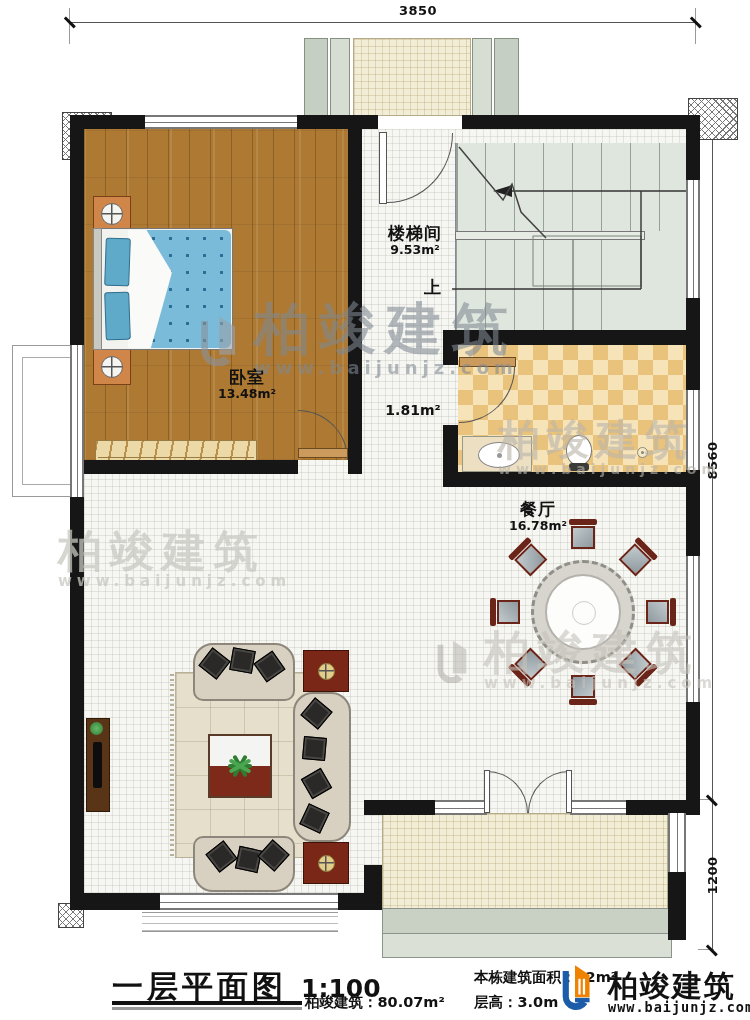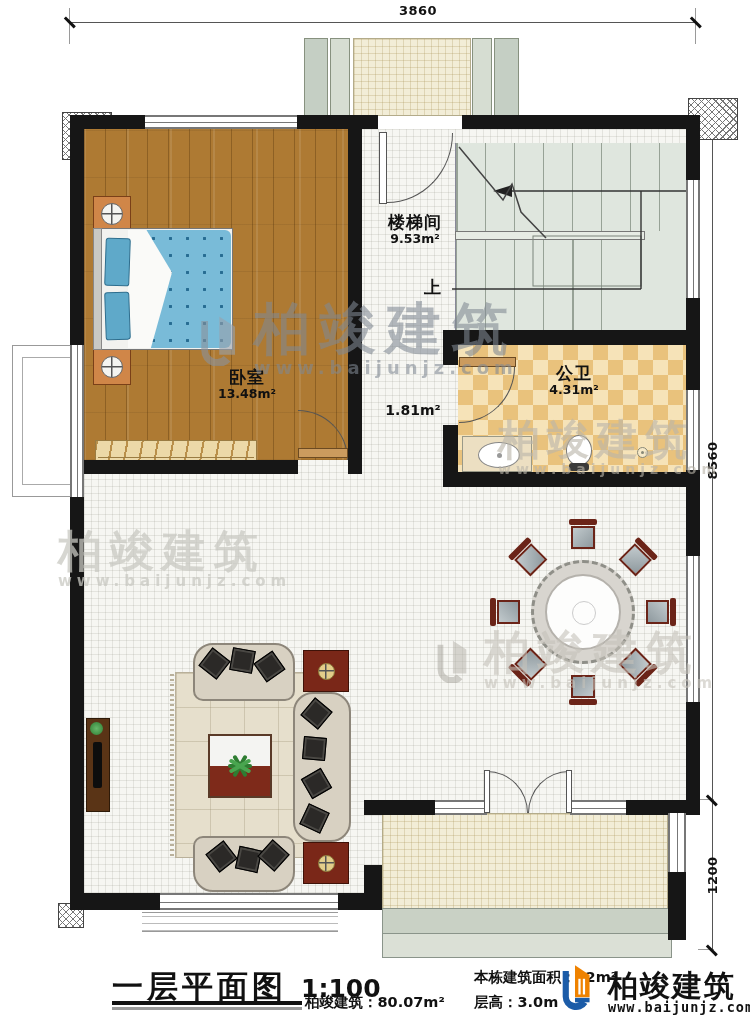--- a/index.html
+++ b/index.html
@@ -130,21 +130,21 @@
 </head>
 <body>
 
 <div id="page">
 
   <div class="abs dimline" style="left:70px;top:22px;width:626px;height:1px;"></div>
   <div class="abs ext" style="left:69px;top:8px;width:1px;height:36px;"></div>
   <div class="abs ext" style="left:695px;top:8px;width:1px;height:36px;"></div>
   <div class="tick" style="left:63px;top:21px;"></div>
   <div class="tick" style="left:689px;top:21px;"></div>
-  <div class="abs dim-text" style="left:388px;top:3px;width:60px;text-align:center;">3860</div>
+  <div class="abs dim-text" style="left:388px;top:3px;width:60px;text-align:center;">3850</div>
 
   <div class="abs dimline" style="left:712px;top:120px;width:1px;height:830px;"></div>
   <div class="abs ext" style="left:698px;top:119px;width:16px;height:1px;"></div>
   <div class="abs ext" style="left:698px;top:799px;width:16px;height:1px;"></div>
   <div class="abs ext" style="left:698px;top:949px;width:16px;height:1px;"></div>
   <div class="tick" style="left:705px;top:119px;"></div>
   <div class="tick" style="left:705px;top:799px;"></div>
   <div class="tick" style="left:705px;top:949px;"></div>
   <div class="abs vdim dim-text" style="left:694px;top:425px;width:36px;height:70px;">
       <span>8560</span>
@@ -323,31 +323,31 @@
 
   <svg width="750" height="1020" style="position:absolute;left:0;top:0;pointer-events:none;">
     <rect x="533" y="236" width="108" height="50" fill="none" stroke="#7a847a" stroke-width="1"></rect>
     <line x1="452" y1="289" x2="641" y2="289" stroke="#333" stroke-width="1.4"></line>
     <line x1="641" y1="289" x2="641" y2="191" stroke="#333" stroke-width="1.4"></line>
     <line x1="510" y1="191" x2="686" y2="191" stroke="#333" stroke-width="1.4"></line>
     <polygon points="493,191 512,185 512,197" fill="#222"></polygon>
     <polyline points="459,147 503,200 512,184 521,212 546,238" fill="none" stroke="#444" stroke-width="1.5"></polyline>
   </svg>
 
-  <div class="abs room-label" style="left:355px;top:213px;width:120px;">
+  <div class="abs room-label" style="left:355px;top:224px;width:120px;">
     <div class="rl-name">楼梯间</div>
       <div class="rl-area">9.53m²</div>
   </div>
   <div class="abs room-label" style="left:187px;top:368px;width:120px;">
     <div class="rl-name">卧室</div>
       <div class="rl-area">13.48m²</div>
   </div>
-  <div class="abs room-label" style="left:514px;top:364px;width:120px;">
-    <div class="rl-name">公卫</div>
-      <div class="rl-area">4.31m²</div>
+  <div class="abs room-label" style="left:478px;top:500px;width:120px;">
+    <div class="rl-name">餐厅</div>
+      <div class="rl-area">16.78m²</div>
   </div>
   <div class="abs rl-area" style="left:363px;top:402px;width:100px;text-align:center;font-size:14px;">1.81m²</div>
   <div class="abs" style="left:424px;top:276px;width:26px;font-size:17px;font-weight:bold;">上</div>
 
   <div class="abs wm wm1" style="left:190px;top:300px;">
     <svg width="54" height="54" viewBox="0 0 48 48" style="opacity:.6;">
       <path d="M10 8 v26 a15 15 0 0 0 26 10 l-6 -5 a8 8 0 0 1 -14 -5 v-26 z" fill="#8a929c"></path>
       <path d="M26 4 l14 9 v25 h-14 z" fill="#9aa2ac"></path>
     </svg>
     <div class="wm-sub">

